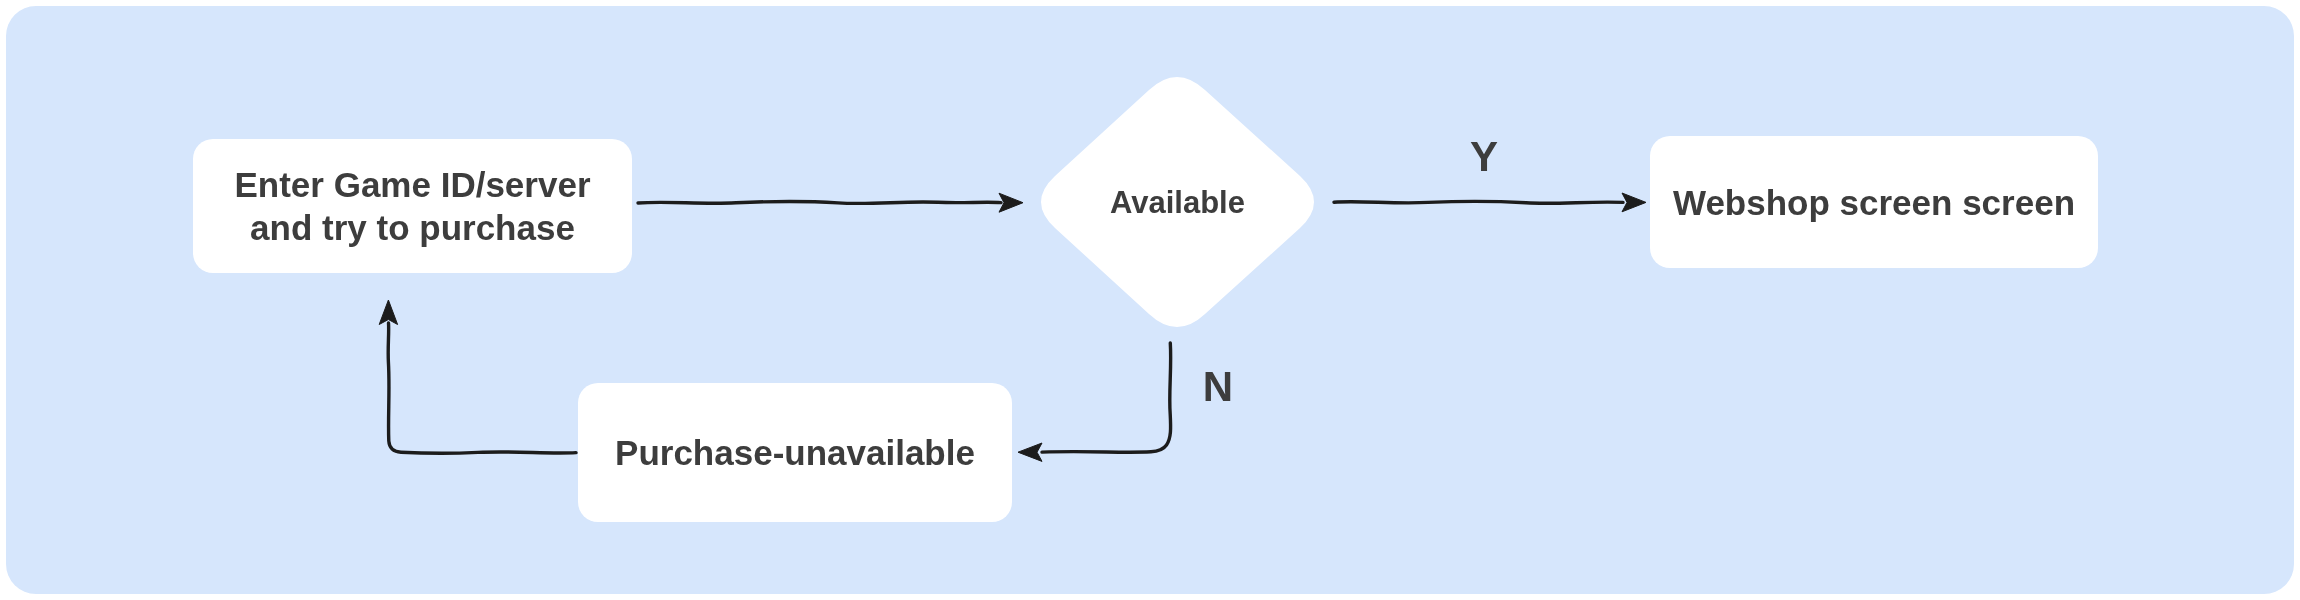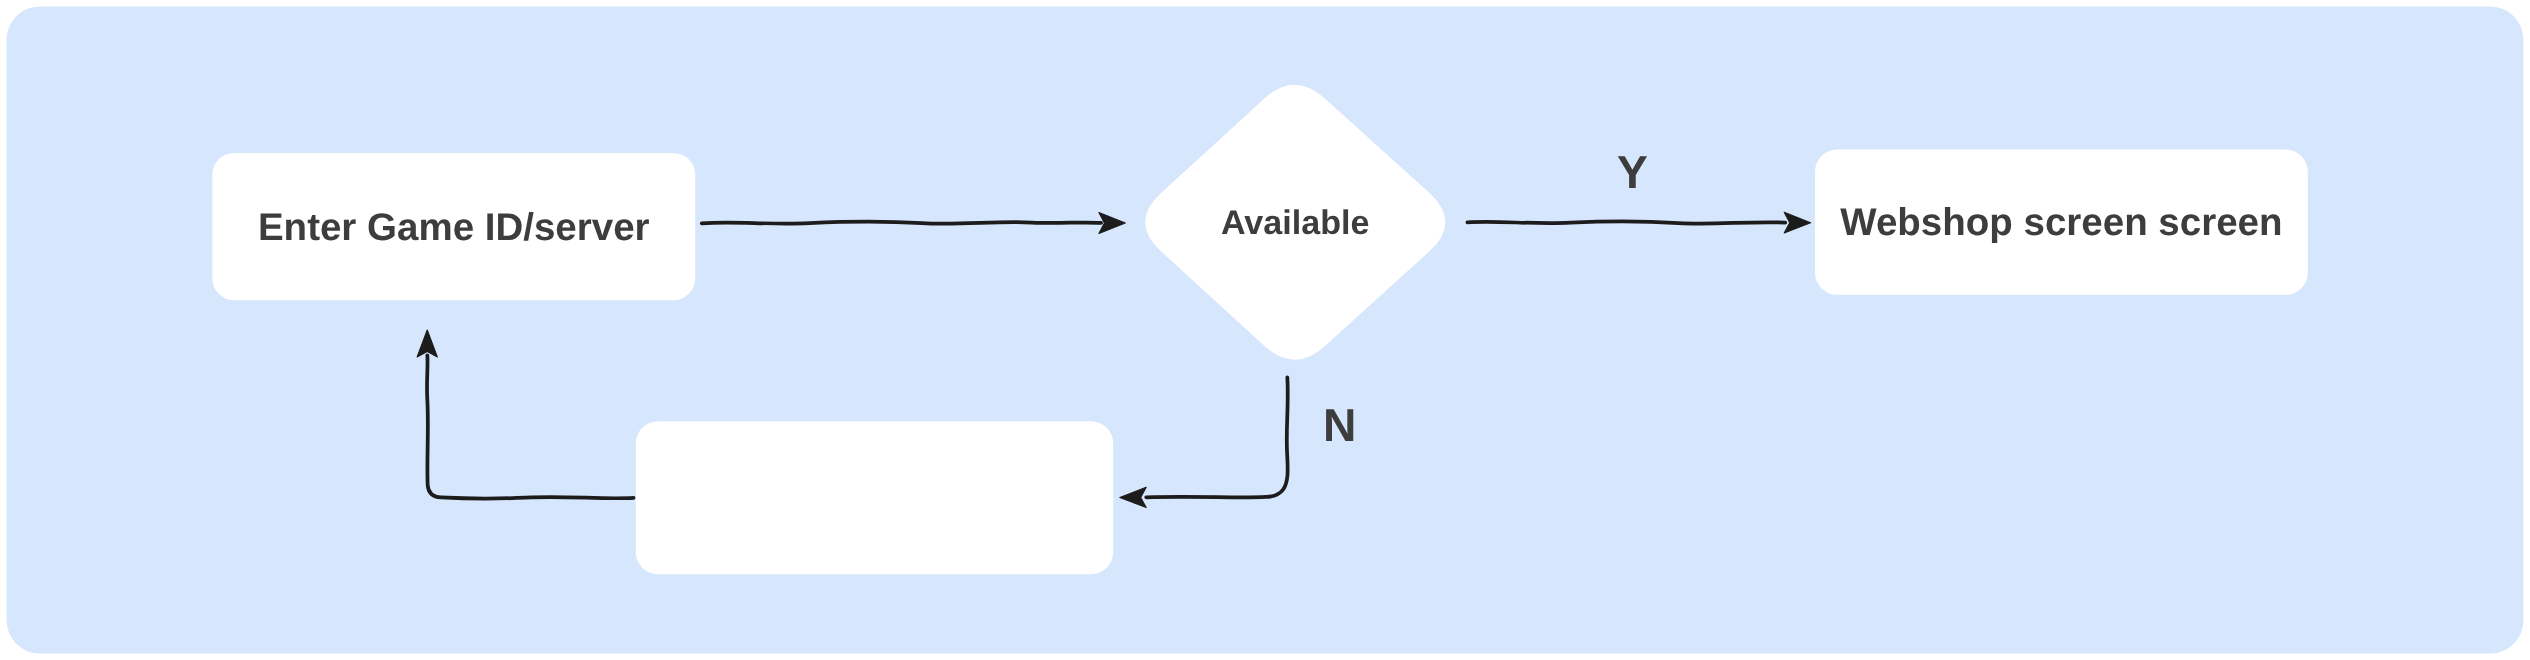--- a/index.html
+++ b/index.html
@@ -72,29 +72,31 @@
     </g>
 
     <g>
       <path class="edge" d="M 576 452.6 C 548 454.2 515 450.6 478 452.4 C 448 453.8 420 453.2 401 452.2 Q 389.5 451.6 388.8 441 C 387.8 417 390 390 388.4 362 C 387.6 346 389.2 334 388.5 323"></path>
       <polygon class="arrowhead" points="388.4,300 379.2,324.5 388.4,319.5 397.6,324.5"></polygon>
     </g>
   </svg>
 
   <div class="node node-start">
     <div class="nline">Enter Game ID/server</div>
+    <div class="nline">and try to purchase</div>
   </div>
 
   <div class="decision-label">
     <div class="nline">Available</div>
   </div>
 
   <div class="node node-payment">
     <div class="nline">Webshop screen screen</div>
   </div>
 
   <div class="node node-popup">
+    <div class="nline">Purchase-unavailable</div>
   </div>
 
   <div class="edge-label edge-label-yes">Y</div>
   <div class="edge-label edge-label-no">N</div>
 
 </div>
 
 </body></html>

